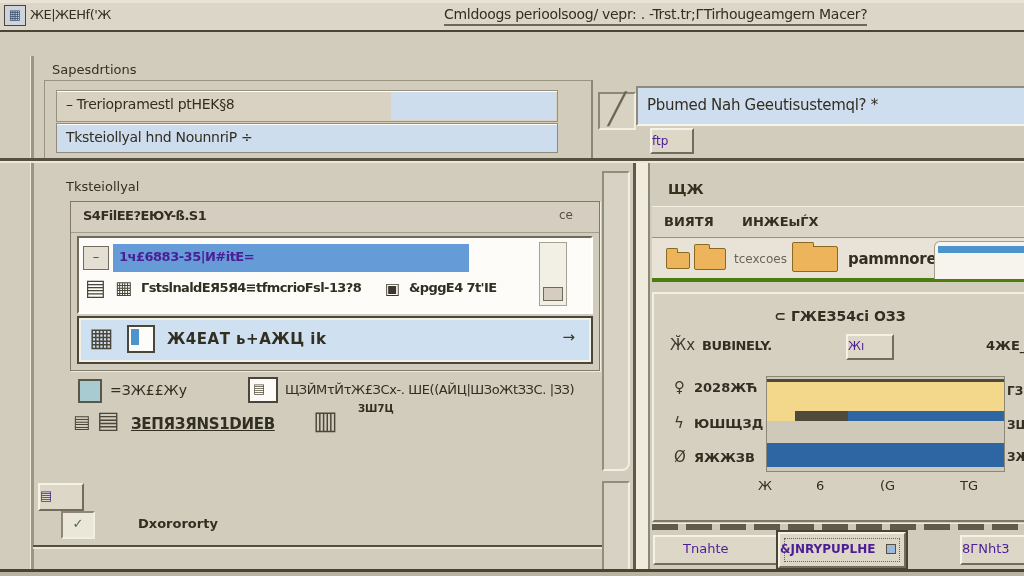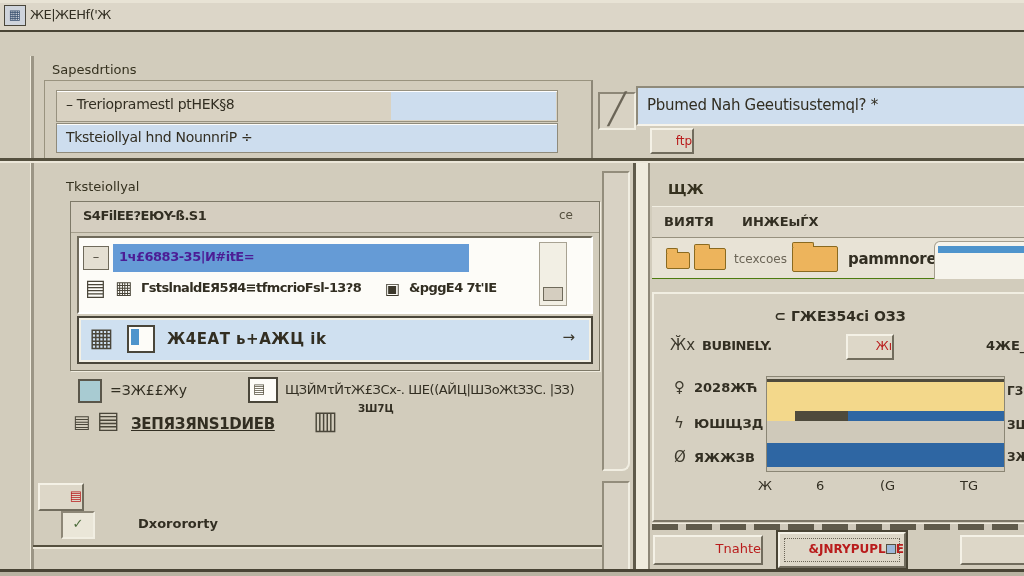--- a/index.html
+++ b/index.html
@@ -28,39 +28,39 @@
   .fieldrow1{background:#d9d2c2;border:1px solid #97917f;box-shadow:0 1px 0 #fff inset;}
   .fieldrow1 .bluepart{position:absolute;right:1px;top:1px;bottom:1px;width:33%;background:#cdddee;}
   .fieldrow2{background:#cdddee;border:1px solid #8f8a7a;box-shadow:0 1px 0 #fdfcf8 inset;}
   .rowtext{position:absolute;left:9px;top:5px;font-size:14px;letter-spacing:-0.3px;white-space:nowrap;}
   .slashbox{background:#d8d2c3;border:2px solid #8d8777;border-bottom-color:#f1eee2;border-right-color:#f1eee2;
     color:#6b6557;font-size:30px;line-height:30px;text-align:center;}
   .bigfield{background:#cfdeee;border-top:2px solid #8f8a7a;border-left:2px solid #8f8a7a;
     border-bottom:2px solid #f6f3ea;border-right:0;}
   .btn{background:#ddd7c8;border-top:2px solid #f4f1e6;border-left:2px solid #f4f1e6;
     border-bottom:2px solid #716c5d;border-right:2px solid #716c5d;
-    text-align:right;color:#b91c1c;}
+    text-align:left;color:#4c1d95;}
   
   .lp-grp{border:1px solid #7e7968;box-shadow:1px 1px 0 #f0ecdf;}
   .lp-grp-hd{position:absolute;left:0;top:0;right:0;height:30px;background:#d5cec0;border-bottom:1px solid #a39d8b;}
   .listbox{background:#fdfcf8;border-top:2px solid #6f6a5b;border-left:2px solid #6f6a5b;
     border-bottom:2px solid #fff;border-right:2px solid #fff;}
   .selrow{background:#659bd6;color:#4c1d95;}
   .cellic{background:#e4dfd2;border:1px solid #6f6a5b;text-align:center;color:#4a463a;}
   .gridic{color:#4a463a;font-size:22px;line-height:22px;}
   .bluerow{background:#cfe0f0;border:2px solid #4a463a;box-shadow:0 0 0 2px #f3f0e5 inset;}
   .framedic{background:#fdfcf8;border:2px solid #4a463a;}
   .teal{background:#a8cbd2;border:2px solid #5a564a;}
   .ul{text-decoration:underline;}
   .scrollstrip{background:#d8d2c4;border:2px solid #938d7c;border-bottom-color:#f1eee2;border-right-color:#f1eee2;border-radius:0 0 8px 0;}
   .hline{background:#55503f;border-bottom:2px solid #ece7d9;}
   .vdivider{background:#efebdd;border-left:3px solid #5f5a4a;border-right:2px solid #8d8777;}
   
   .menubar{background:#dbd5c7;border-top:1px solid #f1eee2;border-bottom:2px solid #97917f;}
-  .toolbar{background:#e8e3d6;border-bottom:1px solid #4d7c0f;}
+  .toolbar{background:#e8e3d6;border-bottom:4px solid #4d7c0f;}
   .folder{position:absolute;background:#edb45c;border:1px solid #8a6a20;border-radius:2px;}
   .folder:before{content:"";position:absolute;left:-1px;top:-5px;width:45%;height:4px;
     background:#edb45c;border:1px solid #8a6a20;border-bottom:none;border-radius:2px 2px 0 0;}
   .tabel{background:#f6f4ec;border:1px solid #a39d8d;border-bottom:none;border-radius:6px 6px 0 0;}
   .tabel .stripe{position:absolute;left:3px;right:0;top:4px;height:7px;background:#4e94cc;}
   .chartpanel{background:#d6d0c1;}
   .plot{background:#cfc9ba;border:1px solid #8b8675;}
   .bar{position:absolute;left:0;}
   .bar-yellow{background:#f3d88b;}
   .bar-blue{background:#2e66a3;}
@@ -73,20 +73,21 @@
   .nw{white-space:nowrap;}
 </style>
 </head>
 <body>
 
 <div class="screen">
 
   <div class="abs titlebar">
     <span class="app-ic">▦</span>
     <span class="tb-left">ЖЕ|ЖЕНf('Ж</span>
+    <span class="win-title">Cmldoogs perioolsoog/ vepr: . -Trst.tr;ГTirhougeamgern Macer?</span>
   </div>
 
   <div class="abs left-edge"></div>
 
   <span class="abs grp-label" style="left:52px;top:62px;">Sapesdrtions</span>
   <div class="abs grp-frame" style="left:44px;top:80px;width:546px;height:78px;"></div>
   <div class="abs fieldrow1" style="left:56px;top:90px;width:500px;height:30px;">
     <span class="rowtext">– Treriopramestl ptHEK§8</span>
     <span class="bluepart"></span>
   </div>
@@ -227,21 +228,21 @@
       <span class="abs b smalltext nw" style="left:353px;top:156px;">ЗЖЦе</span>
 
       <span class="abs" style="left:104px;top:184px;">Ж</span>
       <span class="abs" style="left:162px;top:184px;">6</span>
       <span class="abs" style="left:226px;top:184px;">(G</span>
       <span class="abs" style="left:306px;top:184px;">ТG</span>
     </div>
 
     <div class="abs dashes" style="left:7px;top:360px;width:372px;height:6px;"></div>
 
-    <div class="abs btn" style="left:8px;top:372px;width:106px;height:26px;line-height:24px;">
+    <div class="abs btn" style="left:8px;top:372px;width:106px;height:26px;line-height:24px;padding-left:28px;">
       <span>Tnahte</span>
     </div>
     <div class="abs btn" style="left:133px;top:369px;width:124px;height:32px;line-height:30px;box-shadow:0 0 0 2px #494435;">
       <span class="focus-inner"></span>
       <span class="smalltext b">&amp;JNRYPUPLHE</span>
       <span class="abs" style="right:8px;top:10px;width:8px;height:8px;background:#9db8d8;border:1px solid #55503f;"></span>
     </div>
     <div class="abs btn" style="left:315px;top:372px;width:110px;height:26px;line-height:24px;">
       <span>8ГNht3</span>
     </div>

